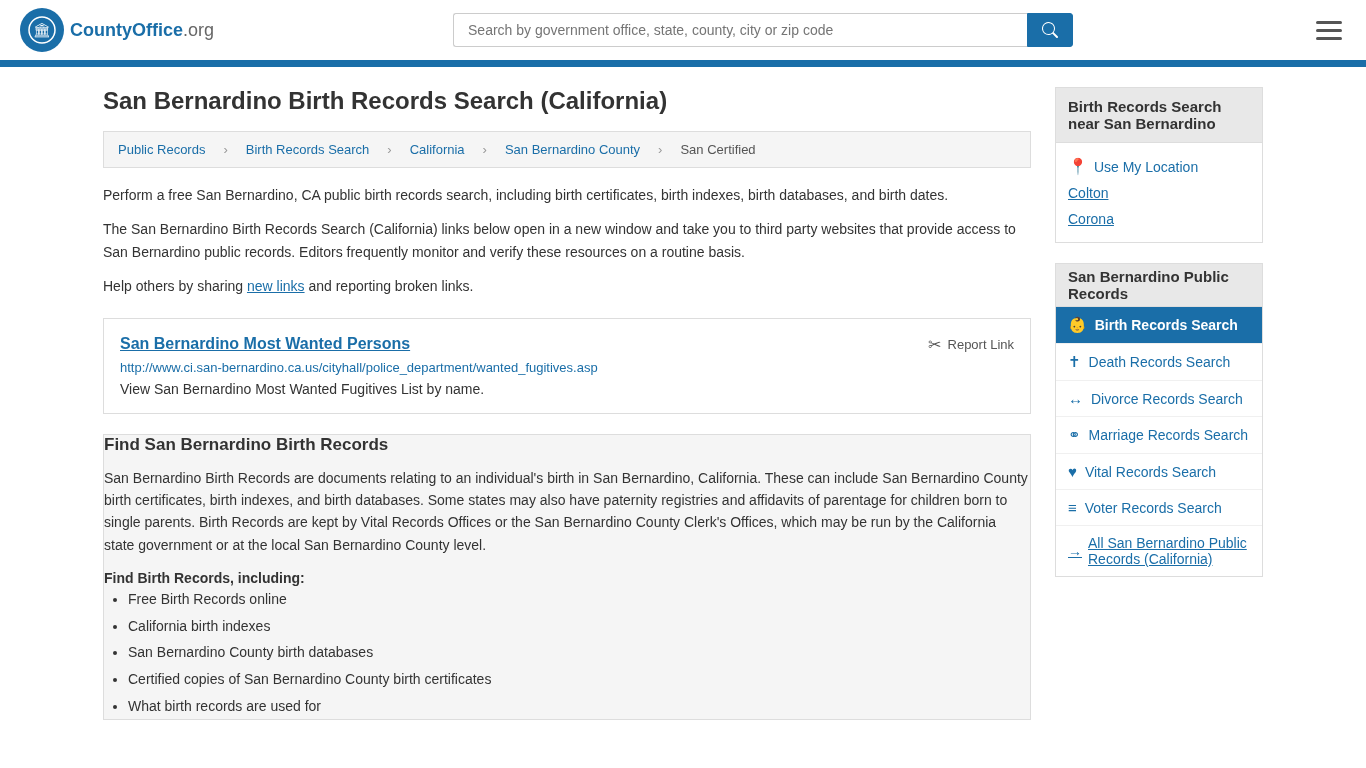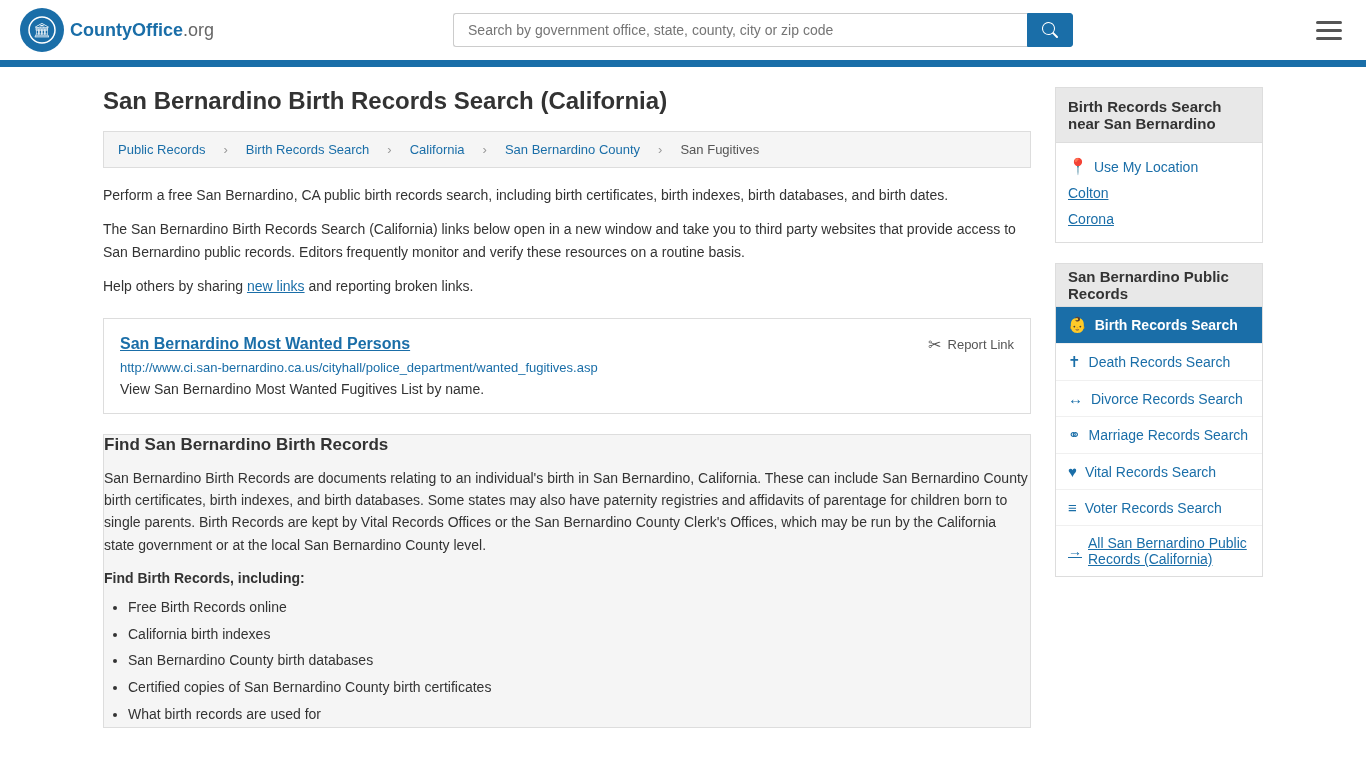--- a/index.html
+++ b/index.html
@@ -203,21 +203,20 @@
       margin-bottom: 12px;
     }
     #find-section-body {
       font-size: 14px;
       line-height: 1.6;
       margin-bottom: 14px;
     }
     #find-list-title {
       font-weight: bold;
       font-size: 14px;
-      margin-bottom: 8px;
     }
     #find-list {
       list-style: disc;
       padding-left: 24px;
       font-size: 14px;
       line-height: 1.9;
     }
 
     
     #sidebar {
@@ -351,21 +350,21 @@
 
     <div id="breadcrumb">
       <a class="breadcrumb-link">Public Records</a>
       <span class="breadcrumb-separator">›</span>
       <a class="breadcrumb-link">Birth Records Search</a>
       <span class="breadcrumb-separator">›</span>
       <a class="breadcrumb-link">California</a>
       <span class="breadcrumb-separator">›</span>
       <a class="breadcrumb-link">San Bernardino County</a>
       <span class="breadcrumb-separator">›</span>
-      <span class="breadcrumb-current">San Fugitives</span>
+      <span class="breadcrumb-current">San Certified</span>
     </div>
 
     <p id="description-1">Perform a free San Bernardino, CA public birth records search, including birth certificates, birth indexes, birth databases, and birth dates.</p>
     <p id="description-2">The San Bernardino Birth Records Search (California) links below open in a new window and take you to third party websites that provide access to San Bernardino public records. Editors frequently monitor and verify these resources on a routine basis.</p>
     <p id="description-3">
       <span>Help others by sharing </span><a class="inline-link">new links</a><span> and reporting broken links.</span>
     </p>
 
     <div id="link-card">
       <div id="link-card-header">

